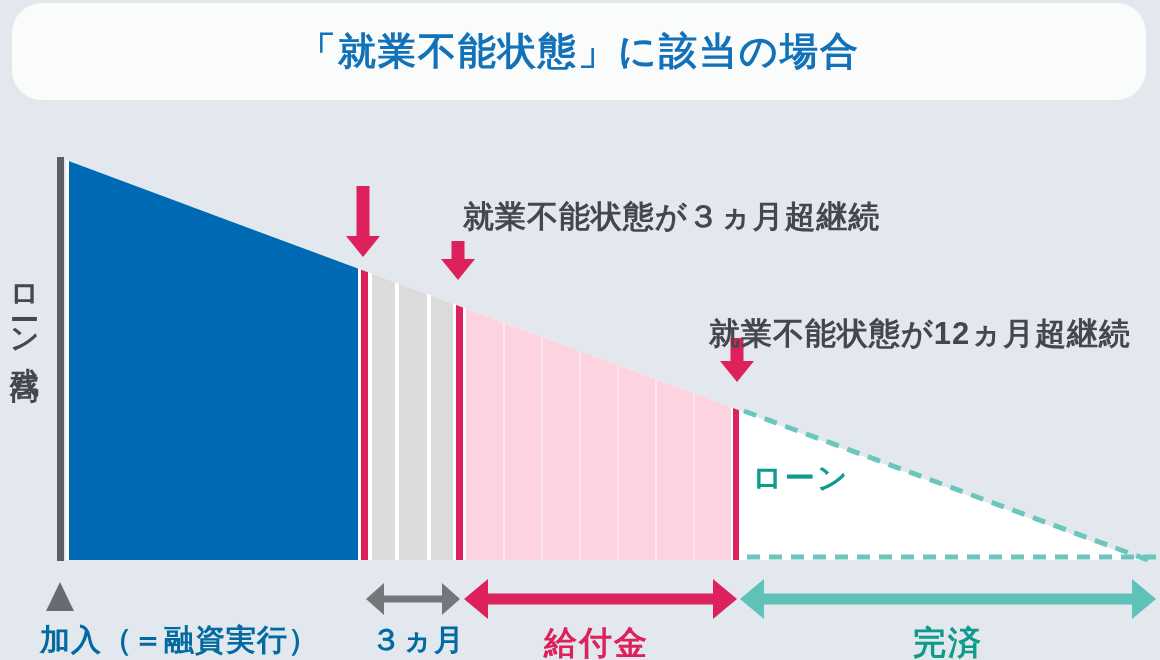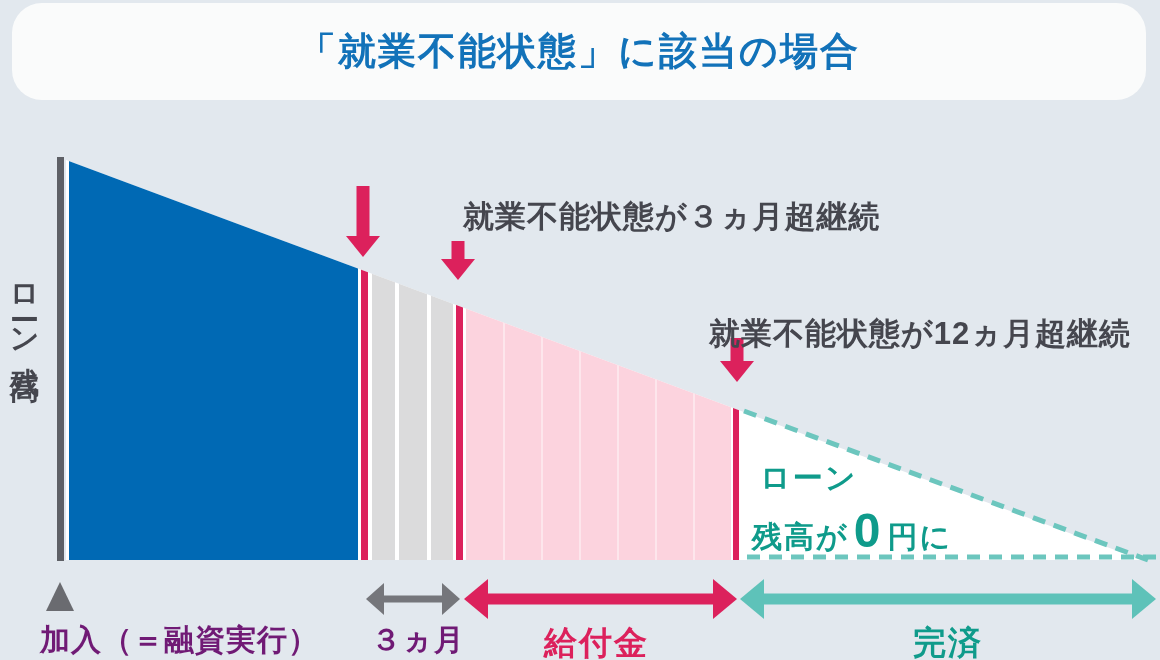--- a/index.html
+++ b/index.html
@@ -8,24 +8,24 @@
   .title-box{position:absolute;left:12px;top:3px;width:1134px;height:97px;background:#fafbfb;border-radius:30px;display:flex;align-items:center;justify-content:center;}
   .title{font-size:38px;font-weight:700;color:#1272b9;letter-spacing:2px;}
   .chart-svg{position:absolute;left:0;top:0;}
   .lbl{position:absolute;white-space:nowrap;}
   .ann{font-size:30px;font-weight:600;color:#45464e;letter-spacing:1px;}
   .yaxis{left:5px;top:266px;writing-mode:vertical-rl;text-orientation:mixed;font-size:29px;font-weight:600;color:#45464e;letter-spacing:4px;}
   .ann-onset{left:333px;top:139px;}
   .ann-3m{left:447px;top:196px;font-size:31px;margin-left:16px;}
   .ann-12m{left:709px;top:285px;font-size:31px;margin-top:28px;}
   .zero-note{left:752px;top:458px;color:#0f9b8b;font-weight:700;line-height:1.35;}
-  .zero-note .l1{font-size:30px;letter-spacing:2px;margin-left:8px;}
+  .zero-note .l1{font-size:30px;letter-spacing:2px;}
   .zero-note .l2{font-size:30px;letter-spacing:2px;}
   .zero-note .zero{font-size:48px;margin:0 5px;}
-  .tl-gray{font-size:30px;font-weight:600;color:#701a75;letter-spacing:1px;}
+  .tl-gray{font-size:30px;font-weight:600;color:#0369a1;letter-spacing:1px;}
   .tl-start{left:40px;top:620px;}
   .tl-3m{left:371px;top:620px;text-align:center;}
   .tl-benefit{left:544px;top:621px;font-size:33px;font-weight:700;color:#dc215c;letter-spacing:2px;}
   .tl-repaid{left:913px;top:621px;font-size:33px;font-weight:700;color:#0f9b8b;letter-spacing:2px;}
 </style>
 </head>
 <body>
 
 <div class="stage">
 
@@ -97,21 +97,20 @@
     </g>
   </svg>
 
   <div class="lbl yaxis">ローン残高</div>
 
   <div class="lbl ann ann-3m">就業不能状態が３ヵ月超継続</div>
   <div class="lbl ann ann-12m">就業不能状態が12ヵ月超継続</div>
 
   <div class="lbl zero-note">
     <div class="l1">ローン</div>
-    <div class="l2"><span>残高が</span><span class="zero">0</span><span>円に</span></div>
   </div>
 
   <div class="lbl tl-gray tl-start">加入（＝融資実行）</div>
   <div class="lbl tl-gray tl-3m">３ヵ月</div>
   <div class="lbl tl-benefit">給付金</div>
   <div class="lbl tl-repaid">完済</div>
 
 </div>
 
 </body></html>

